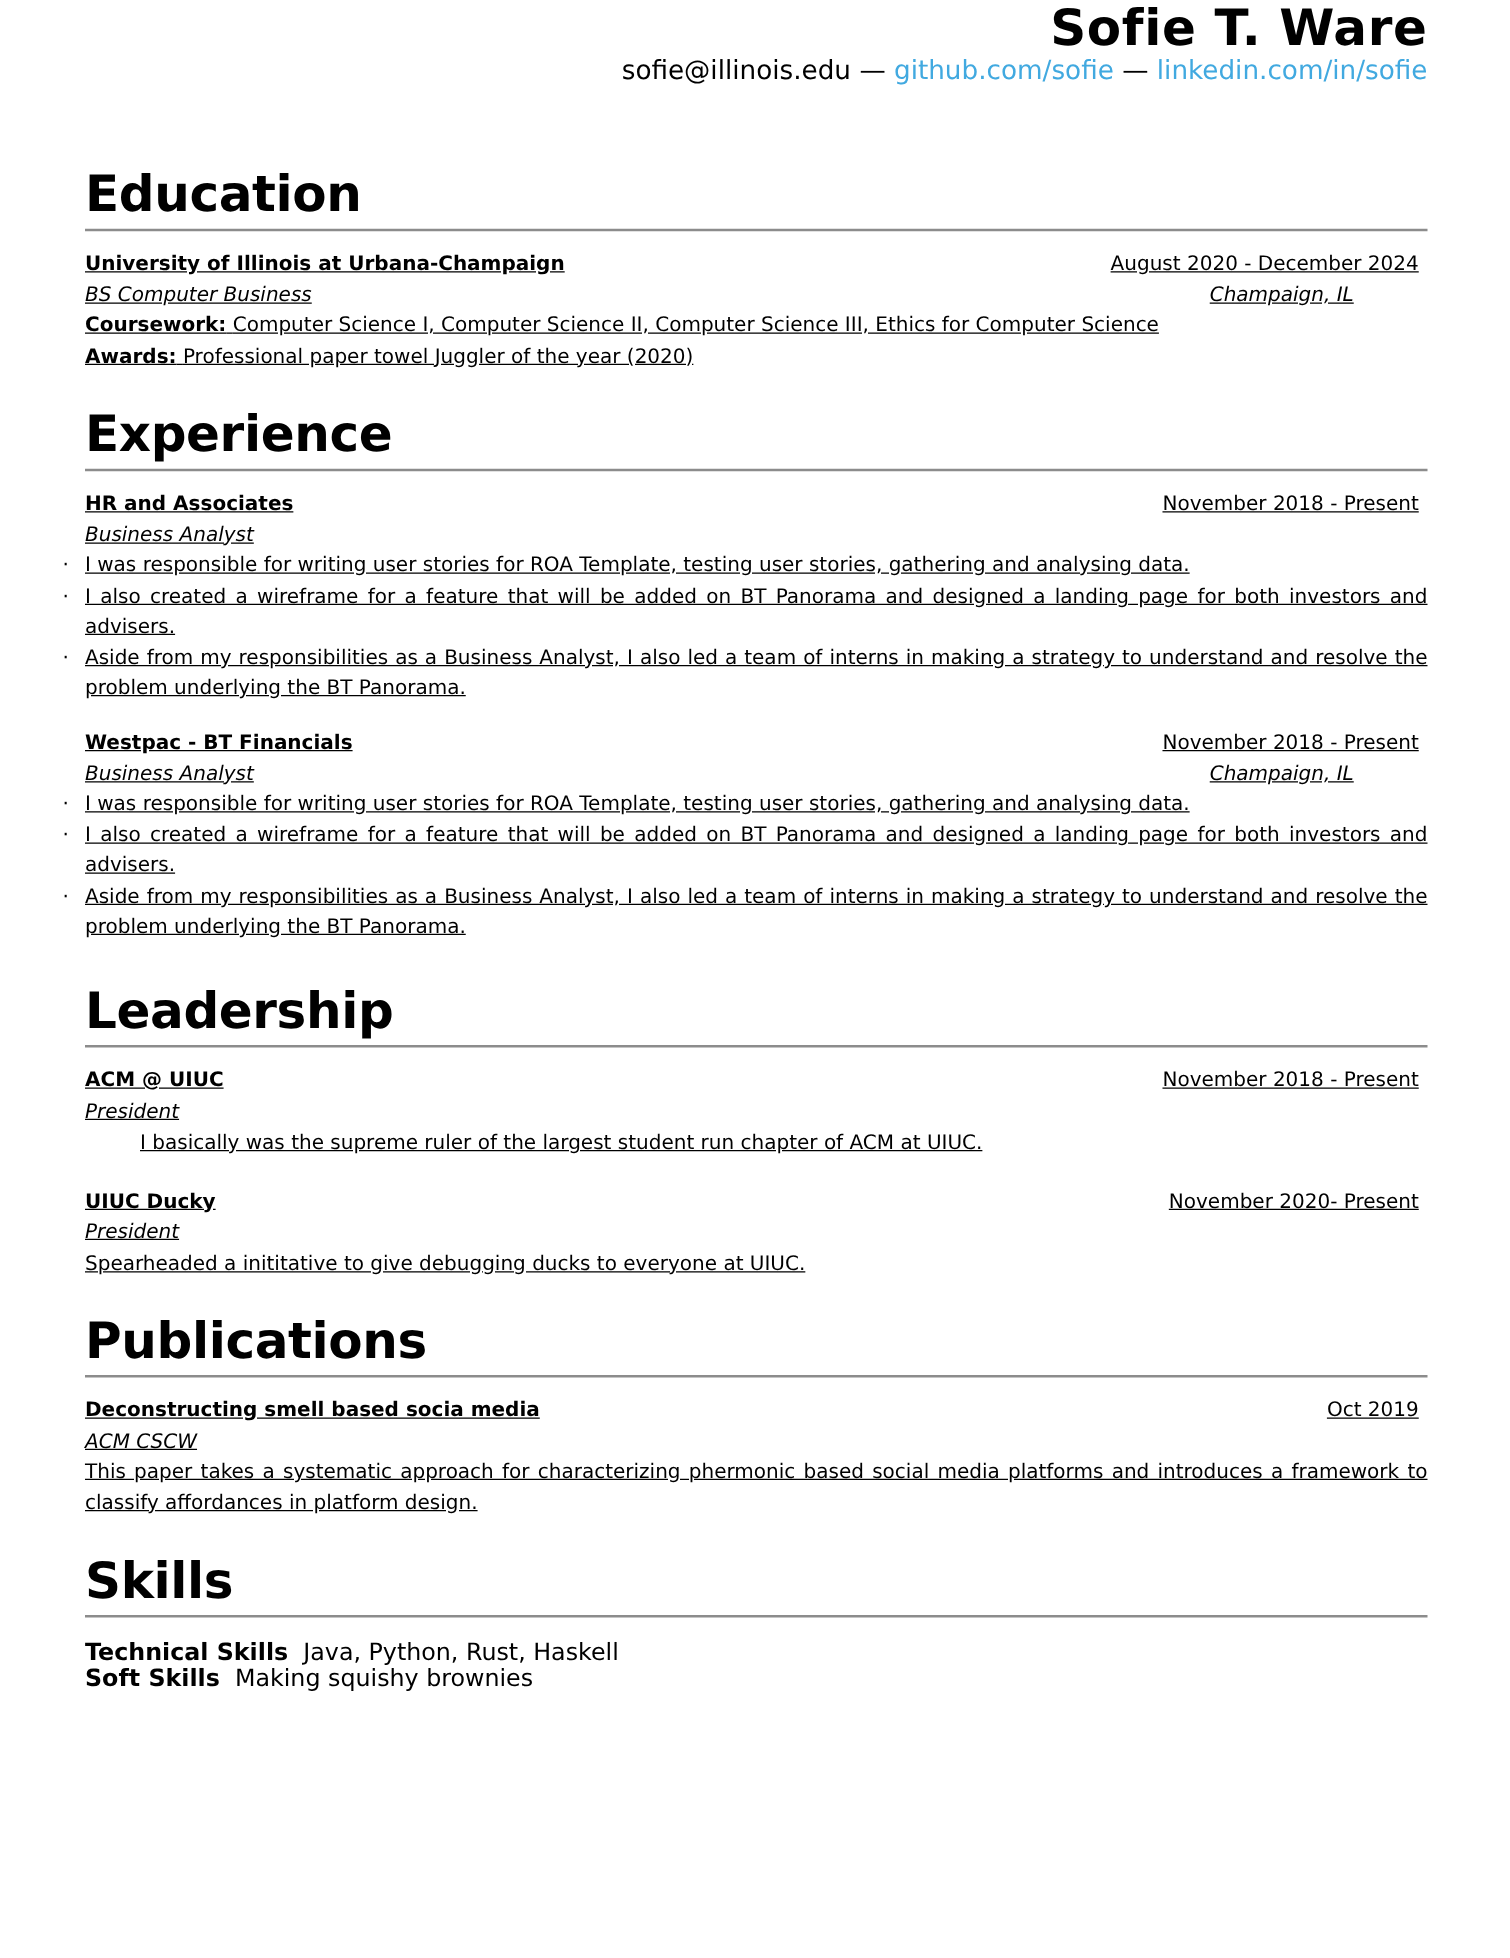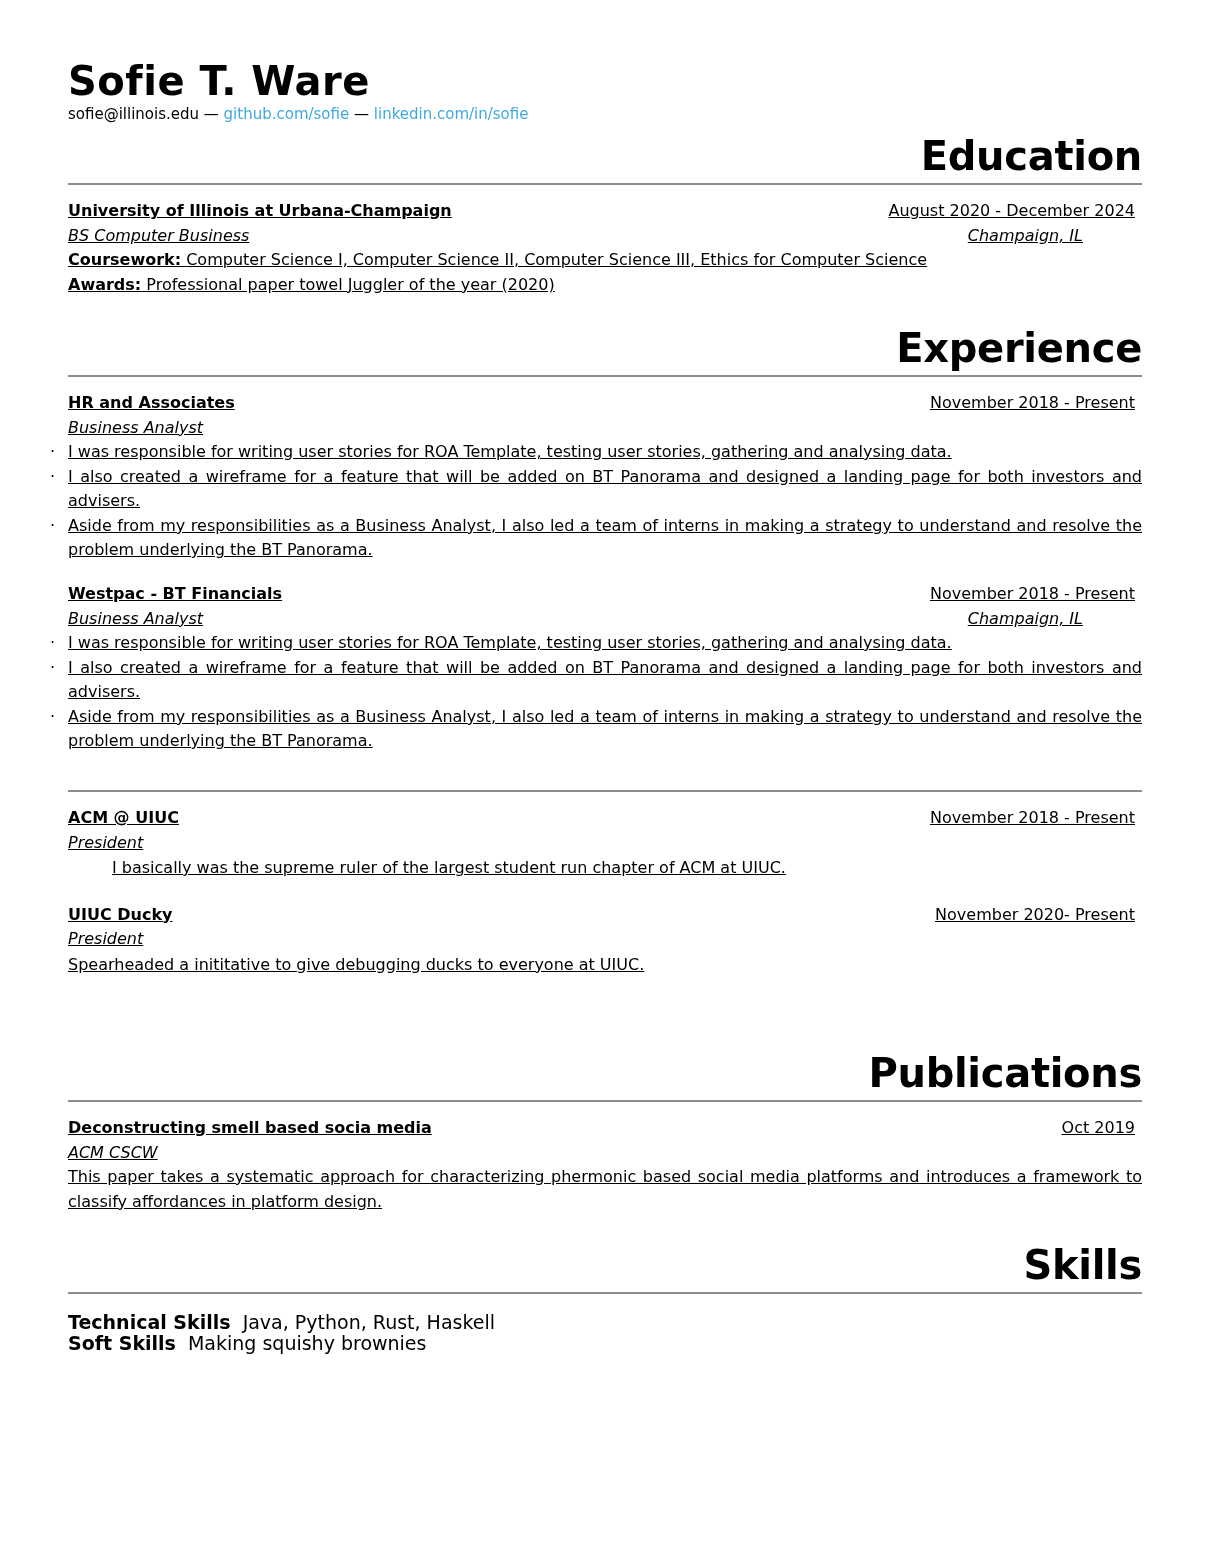--- a/index.html
+++ b/index.html
@@ -1,25 +1,25 @@
 <!DOCTYPE html>
 <html><head>
 <meta charset="utf-8">
 <style>
   html, body { margin: 0; padding: 0; background: #ffffff; }
   body {
     width: 1208px; height: 1566px; position: relative; overflow: hidden;
     font-family: "DejaVu Sans", sans-serif; color: #000;
   }
   .page { position: absolute; left: 68px; width: 1074px; top: 0; }
-  .header { text-align: left; margin-top: 58px; }
+  .header { text-align: right; }
   .name { font-size: 40px; font-weight: bold; line-height: 46px; letter-spacing: 0.5px; }
-  .contact { font-size: 15px; line-height: 20px; margin-top: 0px; }
+  .contact { font-size: 21px; line-height: 20px; margin-top: 0px; }
   .contact .link { color: #41a9e0; text-decoration: none; }
-  .section-title { font-size: 40px; font-weight: bold; line-height: 46px; margin: 0; letter-spacing: -0.3px; text-align: right; }
+  .section-title { font-size: 40px; font-weight: bold; line-height: 46px; margin: 0; letter-spacing: -0.3px; }
   .rule { height: 2px; background: #8c8c8c; margin-top: 4px; }
   .entry { position: relative; font-size: 16px; line-height: 24.5px; text-decoration: underline; }
   .row { display: flex; justify-content: space-between; }
   .bold { font-weight: bold; }
   .ital { font-style: italic; }
   .right { text-align: right; padding-right: 7px; }
   .loc { padding-right: 59px; font-style: italic; }
   .bullet { position: relative; text-align: justify; line-height: 24px; margin-bottom: 1px; }
   .bullet .dot { position: absolute; left: -18px; top: 0; }
   .sec { position: absolute; left: 0; width: 1074px; }
@@ -90,20 +90,21 @@
         <span class="ital">Business Analyst</span>
         <span class="loc">Champaign, IL</span>
       </div>
       <div class="bullet"><span class="dot">·</span><span>I was responsible for writing user stories for ROA Template, testing user stories, gathering and analysing data.</span></div>
       <div class="bullet"><span class="dot">·</span><span>I also created a wireframe for a feature that will be added on BT Panorama and designed a landing page for both investors and advisers.</span></div>
       <div class="bullet"><span class="dot">·</span><span>Aside from my responsibilities as a Business Analyst, I also led a team of interns in making a strategy to understand and resolve the problem underlying the BT Panorama.</span></div>
     </div>
   </div>
 
   <div class="sec" style="top:786px;">
+    <h2 class="section-title">Leadership</h2>
     <div class="rule"></div>
 
     <div class="entry" style="margin-top:14px;">
       <div class="row">
         <span class="bold">ACM @ UIUC</span>
         <span class="right">November 2018 - Present</span>
       </div>
       <div class="ital">President</div>
       <div style="margin-top:1px;margin-left:44px;">I basically was the supreme ruler of the largest student run chapter of ACM at UIUC.</div>
     </div>

